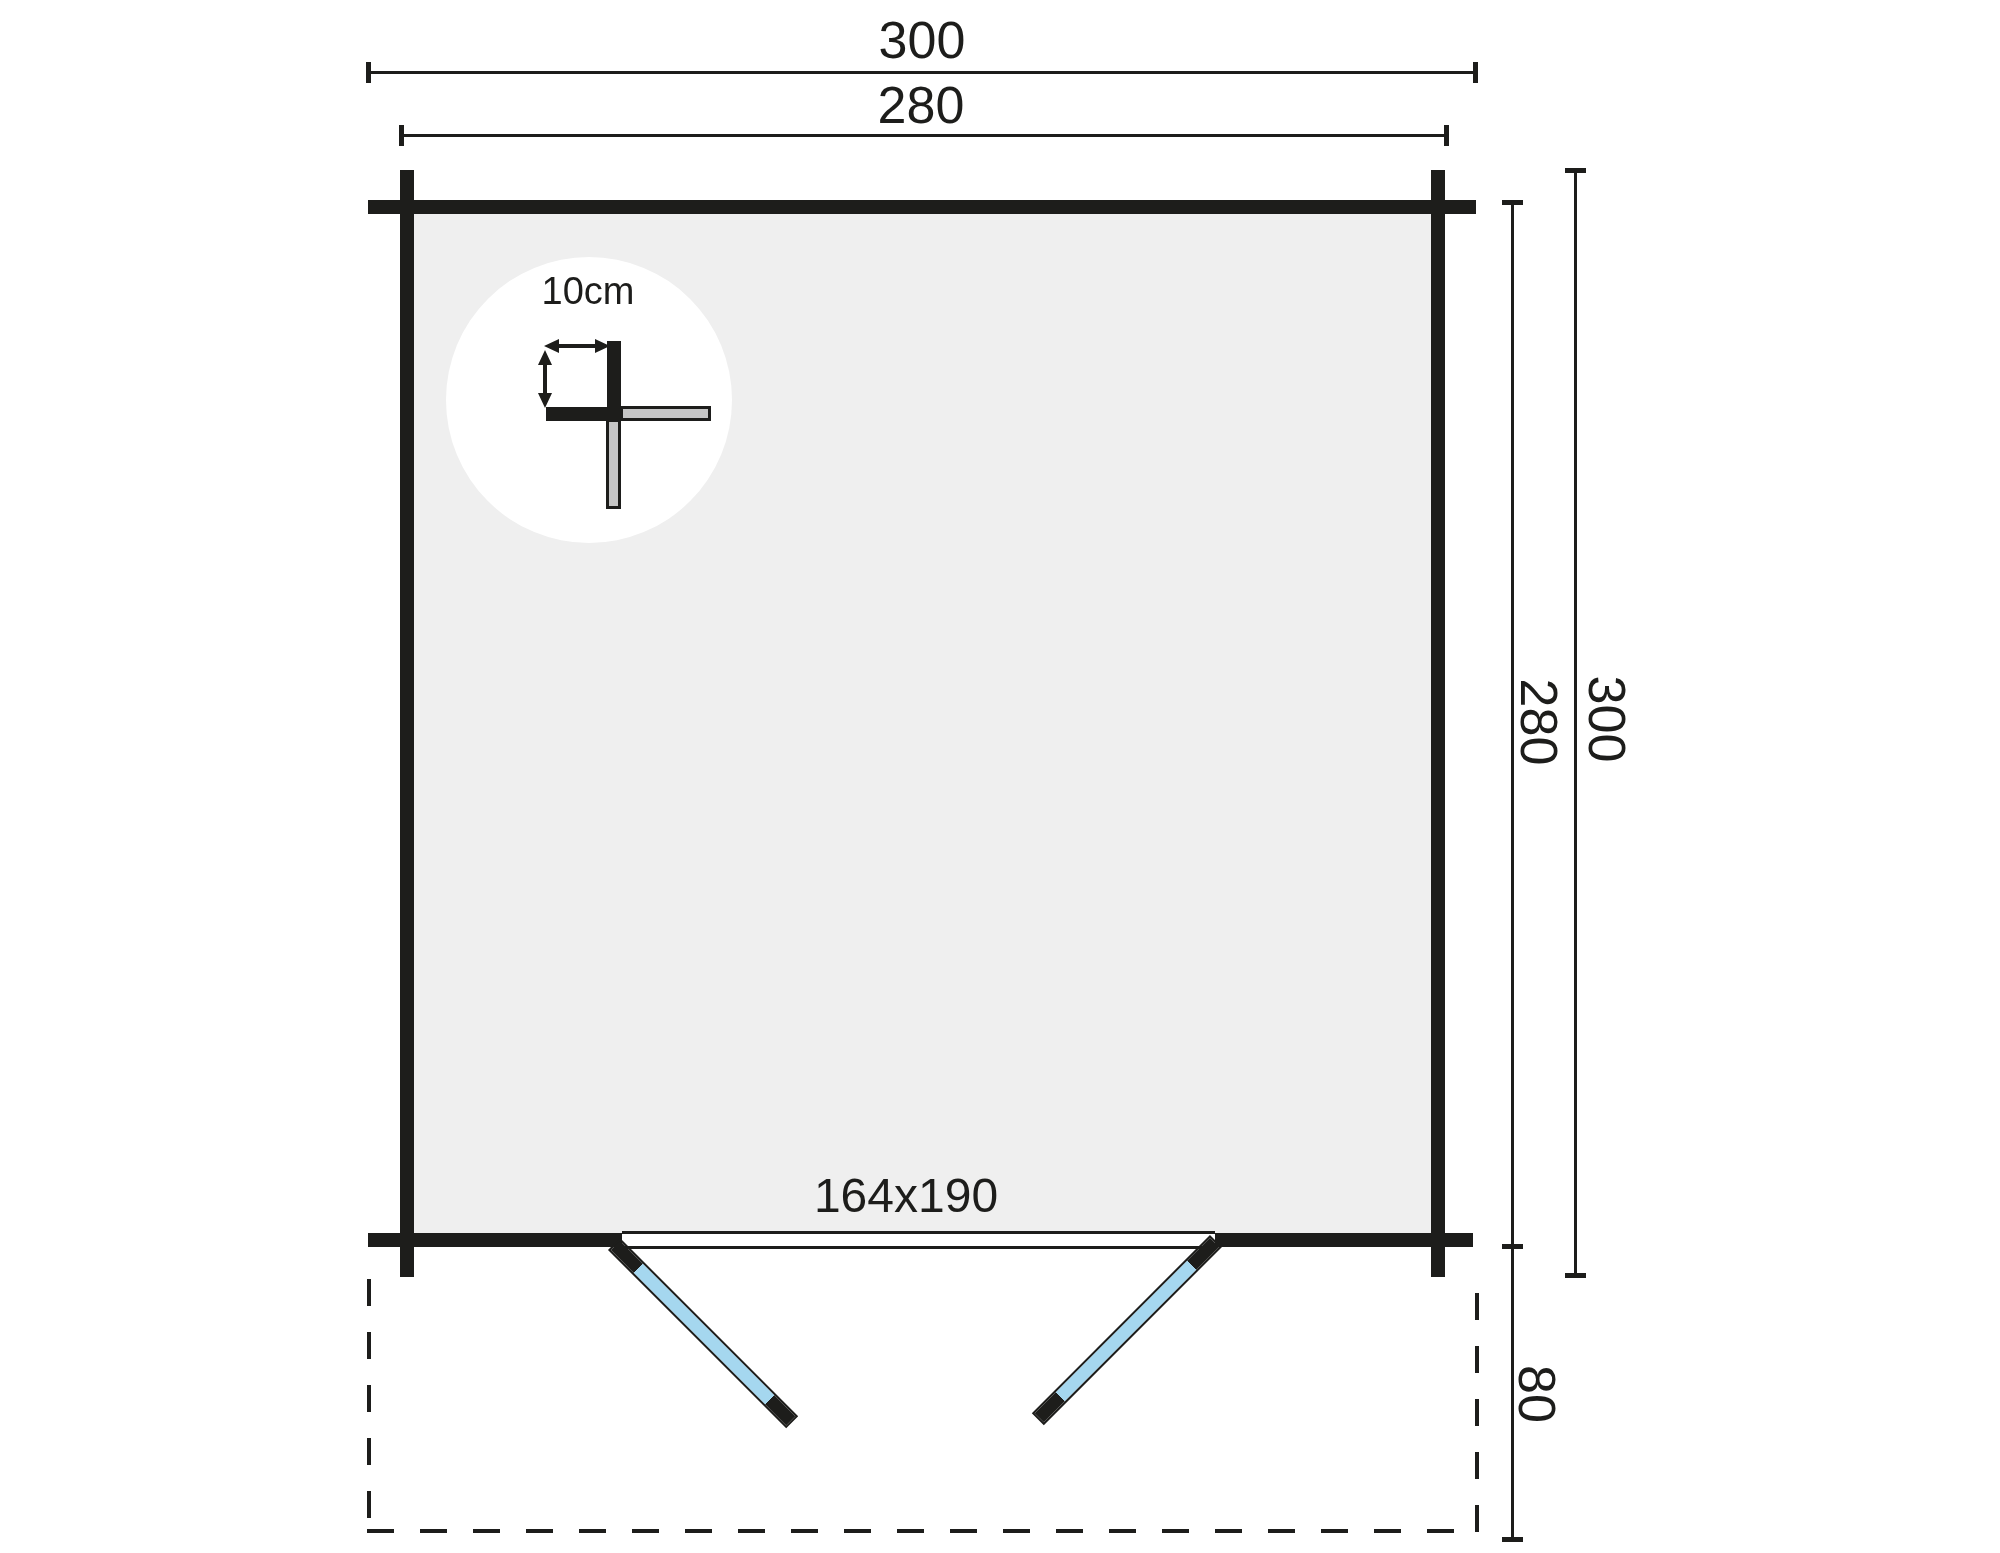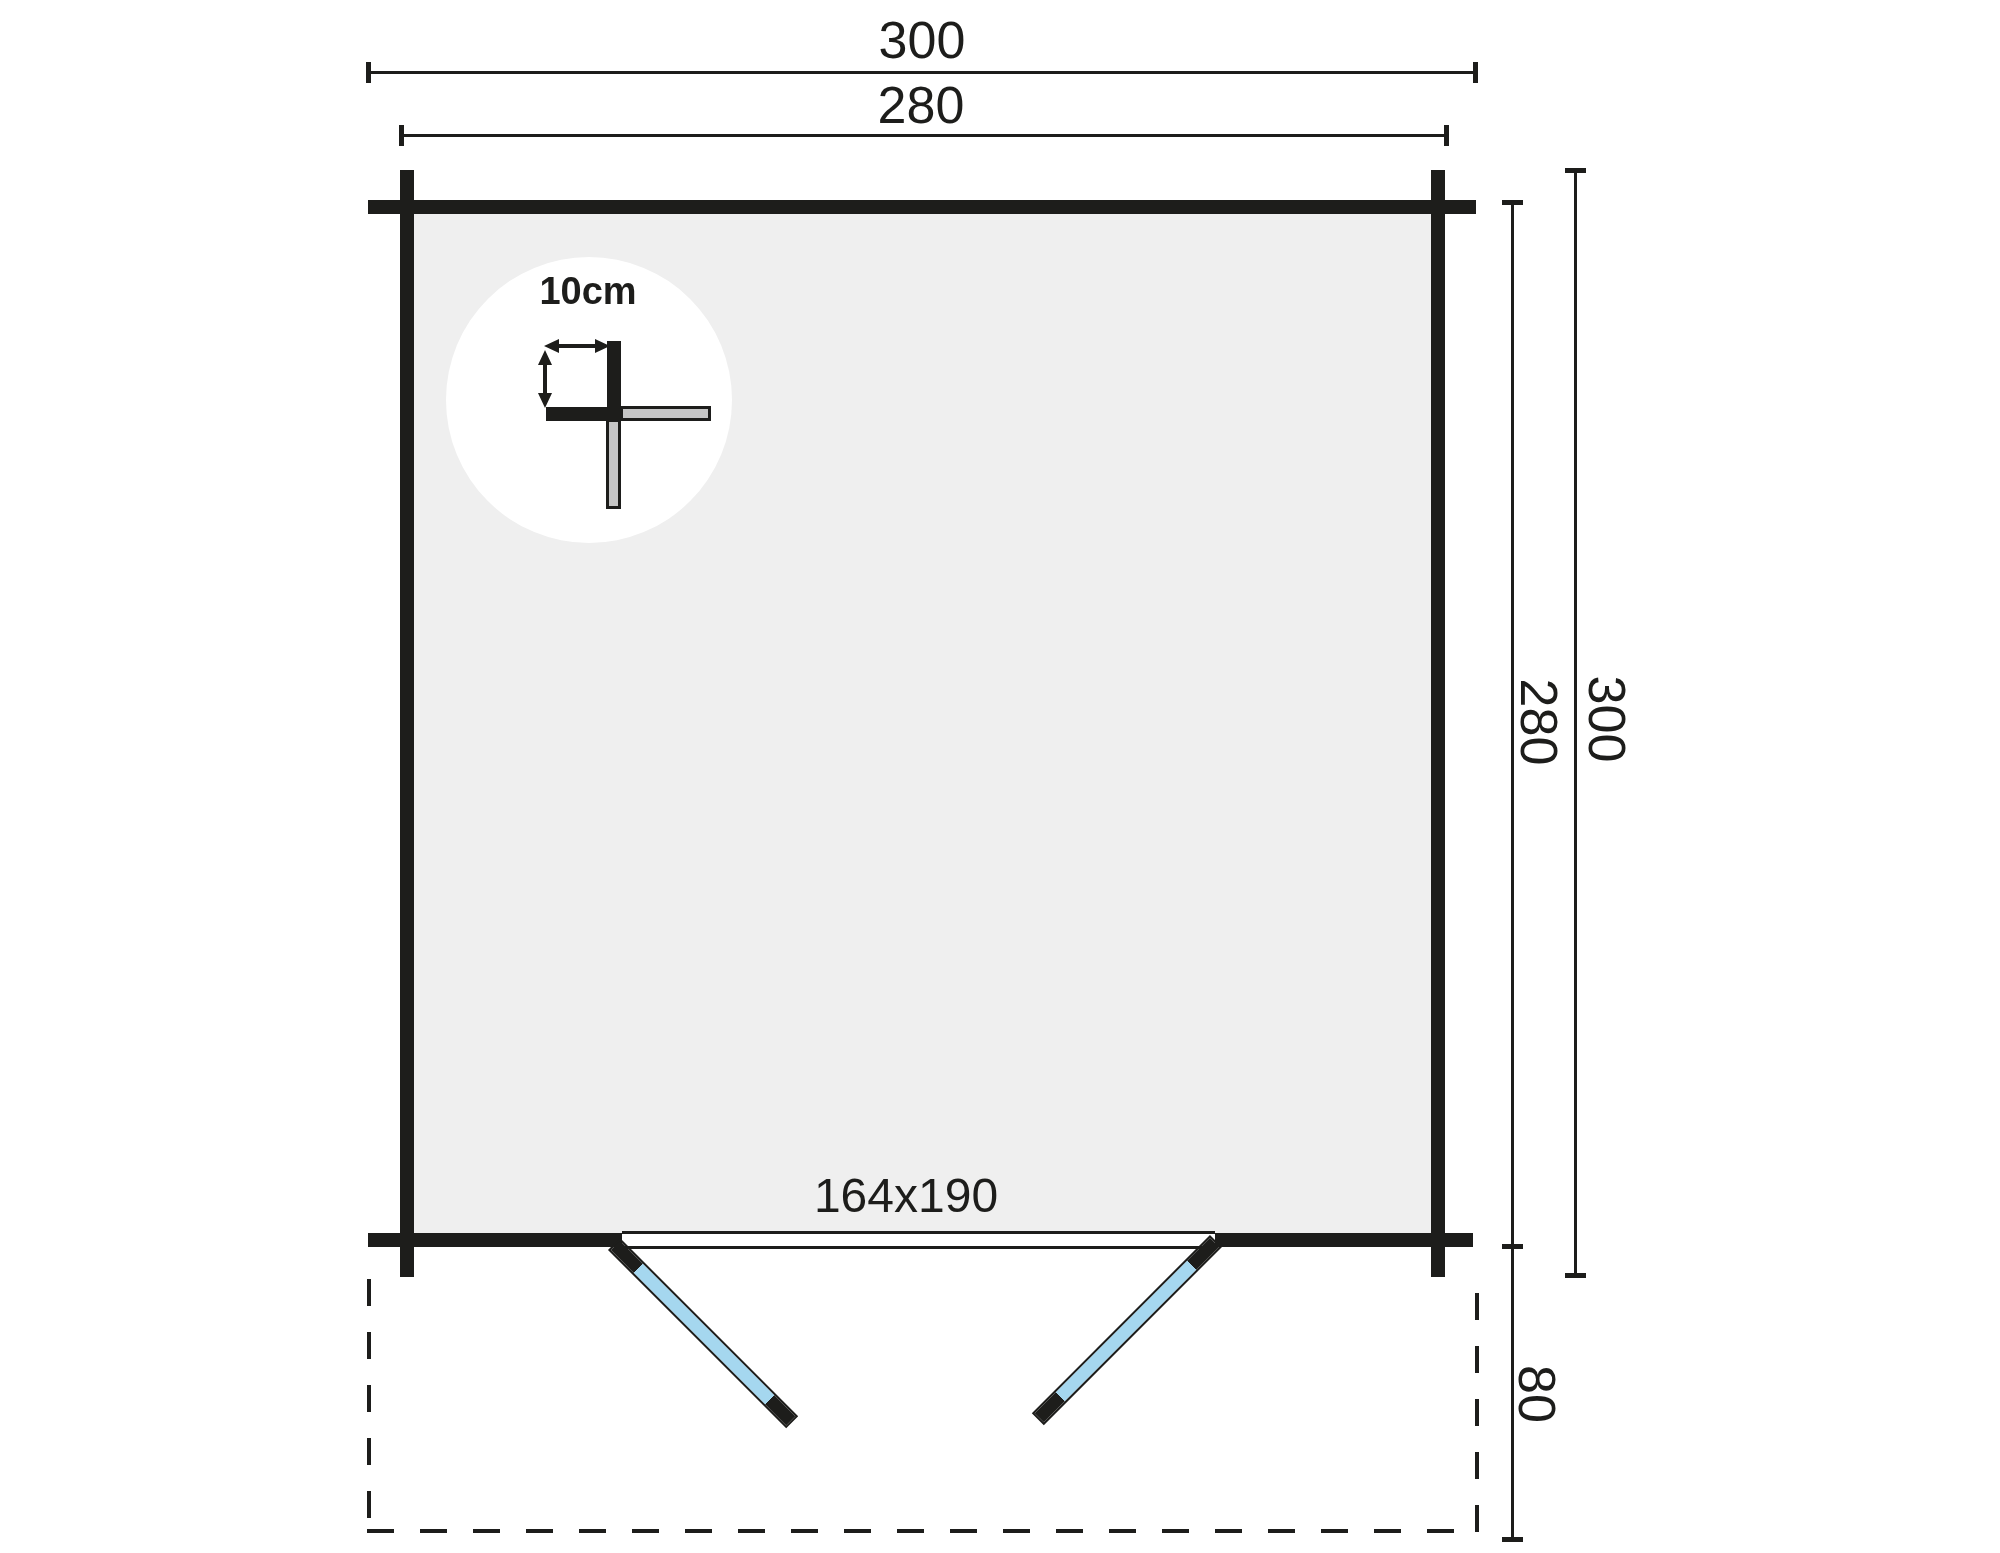--- a/index.html
+++ b/index.html
@@ -19,21 +19,21 @@
   .wall{background:var(--line);}
   .dimline{background:var(--line);}
   .tick{background:var(--line);}
   .dimlabel{
     text-align:center;font-size:52px;line-height:52px;font-weight:400;
     color:var(--line);white-space:nowrap;
   }
   .rot90{transform:rotate(90deg);}
   .floor{background:var(--floor);}
   .detail-circle{background:#ffffff;border-radius:50%;}
-  .detail-label{font-size:38px;line-height:46px;font-weight:700;text-align:center;}
+  .detail-label{font-size:38px;line-height:46px;font-weight:400;text-align:center;}
   .graybar{background:var(--log);border:3px solid var(--line);}
   .doorband{background:#ffffff;border-top:3px solid var(--line);border-bottom:3px solid var(--line);}
   .leaf{
     width:252px;height:17px;border:2px solid var(--line);
     background:linear-gradient(90deg,var(--line) 0 32px,var(--door) 32px 218px,var(--line) 218px 100%);
     transform-origin:0 0;
   }
   .dash-v{width:4px;background:repeating-linear-gradient(to bottom,var(--line) 0 27px,transparent 27px 53px);}
   .dash-h{height:4px;background:repeating-linear-gradient(to right,var(--line) 0 27px,transparent 27px 53px);}
 </style>

